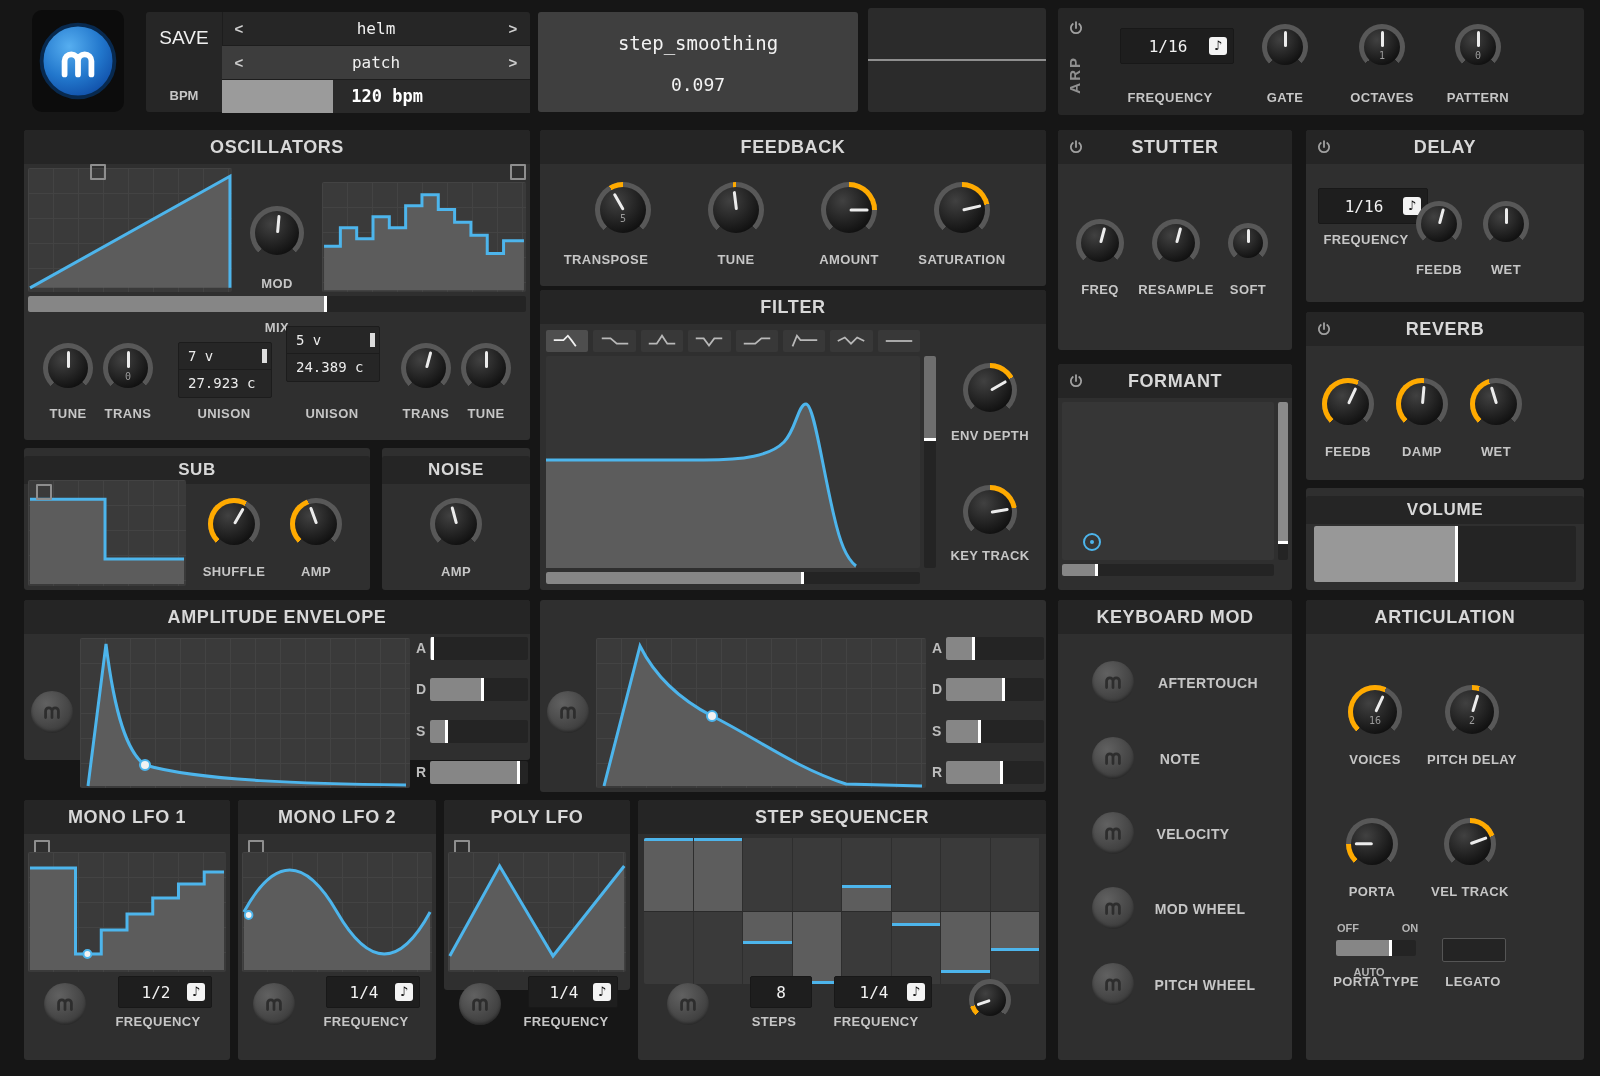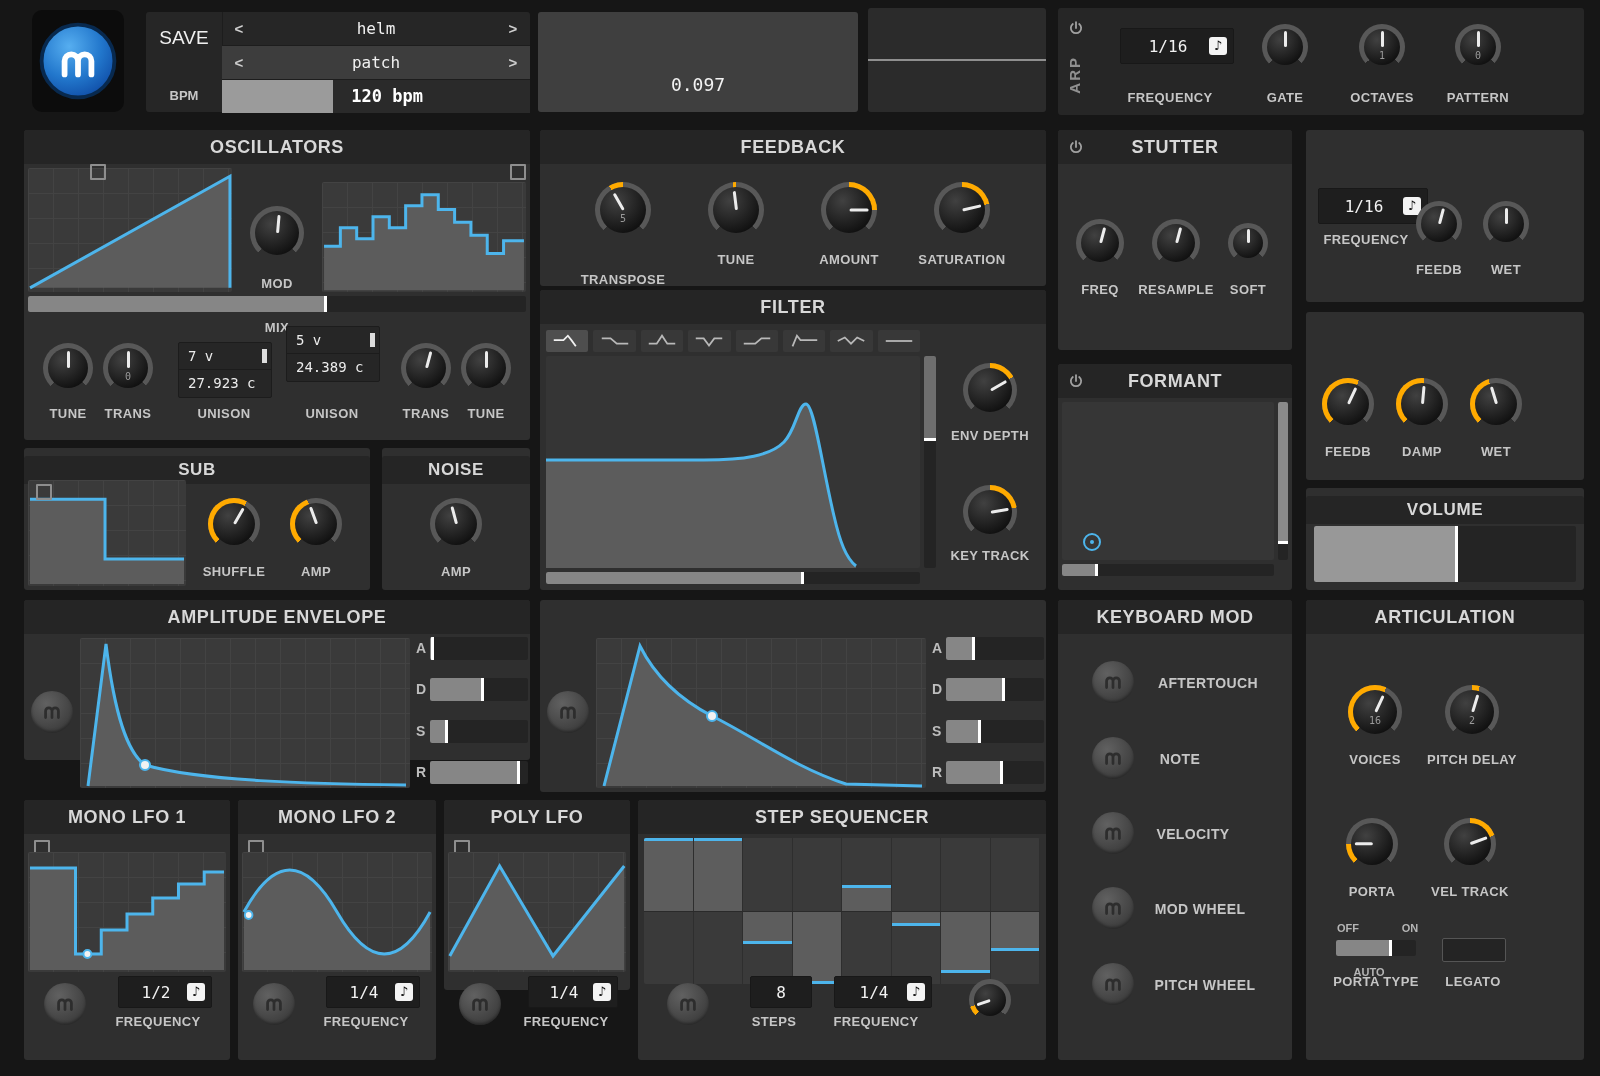--- a/index.html
+++ b/index.html
@@ -139,20 +139,21 @@
         <span class="arrow">&gt;</span>
       </div>
       <div style="position:relative;height:33px;background:#2a2a2a;">
         <div style="position:absolute;left:0;top:0;bottom:0;width:36%;background:#9b9b9b;"></div>
         <span class="mono" style="position:absolute;left:42%;top:6px;color:#ffffff;font-size:17px;font-weight:700;">120 bpm</span>
       </div>
     </div>
   </div>
 
   <div class="tpanel" style="left:538px;top:12px;width:320px;height:100px;background:#3f3f3f;">
+    <div class="mono" style="position:absolute;left:0;right:0;top:20px;text-align:center;color:#f2f2f2;font-size:19px;">step_smoothing</div>
     <div class="mono" style="position:absolute;left:0;right:0;top:62px;text-align:center;color:#f2f2f2;font-size:18px;">0.097</div>
   </div>
 
   <div class="tpanel" style="left:868px;top:8px;width:178px;height:104px;background:#2b2b2b;">
     <svg class="gsvg" viewBox="0 0 178 104" preserveAspectRatio="none">
         <path d="M0 52 H178" stroke="#8f8f8f" stroke-width="2" fill="none"></path>
       </svg>
   </div>
 
   <div class="tpanel" style="left:1058px;top:8px;width:526px;height:107px;background:#262626;">
@@ -309,21 +310,21 @@
     <div class="phead">
         <span class="ptitle">FEEDBACK</span>
       </div>
     <div class="knob" style="left:83px;top:80px;--ks:56px;--p:105deg;">
       <i class="ring"></i>
         <i class="arc" style="--a0:105deg;--a1:135deg;"></i>
         <i class="cap"></i>
         <i class="ptr"></i>
         <b class="kv">5</b>
       </div>
-    <span class="label" style="left:83px;top:122px;margin-top:20px;">TRANSPOSE</span>
+    <span class="label" style="left:66px;top:122px;">TRANSPOSE</span>
     <div class="knob" style="left:196px;top:80px;--ks:56px;--p:128deg;">
       <i class="ring"></i>
         <i class="arc" style="--a0:128deg;--a1:135deg;"></i>
         <i class="cap"></i>
         <i class="ptr"></i>
       </div>
     <span class="label" style="left:196px;top:122px;">TUNE</span>
     <div class="knob" style="left:309px;top:80px;--ks:56px;--p:225deg;">
       <i class="ring"></i>
         <i class="arc" style="--a0:135deg;--a1:225deg;"></i>
@@ -455,40 +456,54 @@
     </div>
     <div class="vsl" style="left:220px;top:38px;width:10px;height:158px;">
       <div class="vfill" style="height:90%;background:#8a8a8a;"></div>
       </div>
     <div class="hsl" style="left:4px;top:200px;width:212px;height:12px;">
       <div class="fill" style="width:17%;"></div>
       </div>
   </div>
 
   <div class="panel" style="left:1306px;top:130px;width:278px;height:172px;">
+    <div class="phead">
+      <svg class="pwr" viewBox="0 0 18 18">
+          <path d="M9 2.5v6.5"></path>
+          <path d="M5.4 4.5a5.8 5.8 0 1 0 7.2 0"></path>
+        </svg>
+      <span class="ptitle">DELAY</span>
+      </div>
     <div class="fbox" style="left:12px;top:58px;width:96px;height:34px;">
       <span class="fval">1/16</span>
       <span class="noteicon">♪</span>
     </div>
     <span class="label" style="left:60px;top:102px;">FREQUENCY</span>
     <div class="knob" style="left:133px;top:94px;--ks:46px;--p:150deg;">
       <i class="ring"></i>
         <i class="cap"></i>
         <i class="ptr"></i>
       </div>
     <span class="label" style="left:133px;top:132px;">FEEDB</span>
     <div class="knob" style="left:200px;top:94px;--ks:46px;--p:135deg;">
       <i class="ring"></i>
         <i class="cap"></i>
         <i class="ptr"></i>
       </div>
     <span class="label" style="left:200px;top:132px;">WET</span>
   </div>
 
   <div class="panel" style="left:1306px;top:312px;width:278px;height:168px;">
+    <div class="phead">
+      <svg class="pwr" viewBox="0 0 18 18">
+          <path d="M9 2.5v6.5"></path>
+          <path d="M5.4 4.5a5.8 5.8 0 1 0 7.2 0"></path>
+        </svg>
+      <span class="ptitle">REVERB</span>
+      </div>
     <div class="knob" style="left:42px;top:92px;--ks:52px;--p:160deg;">
       <i class="ring"></i>
         <i class="arc" style="--a0:0deg;--a1:160deg;"></i>
         <i class="cap"></i>
         <i class="ptr"></i>
       </div>
     <span class="label" style="left:42px;top:132px;">FEEDB</span>
     <div class="knob" style="left:116px;top:92px;--ks:52px;--p:140deg;">
       <i class="ring"></i>
         <i class="arc" style="--a0:0deg;--a1:140deg;"></i>

